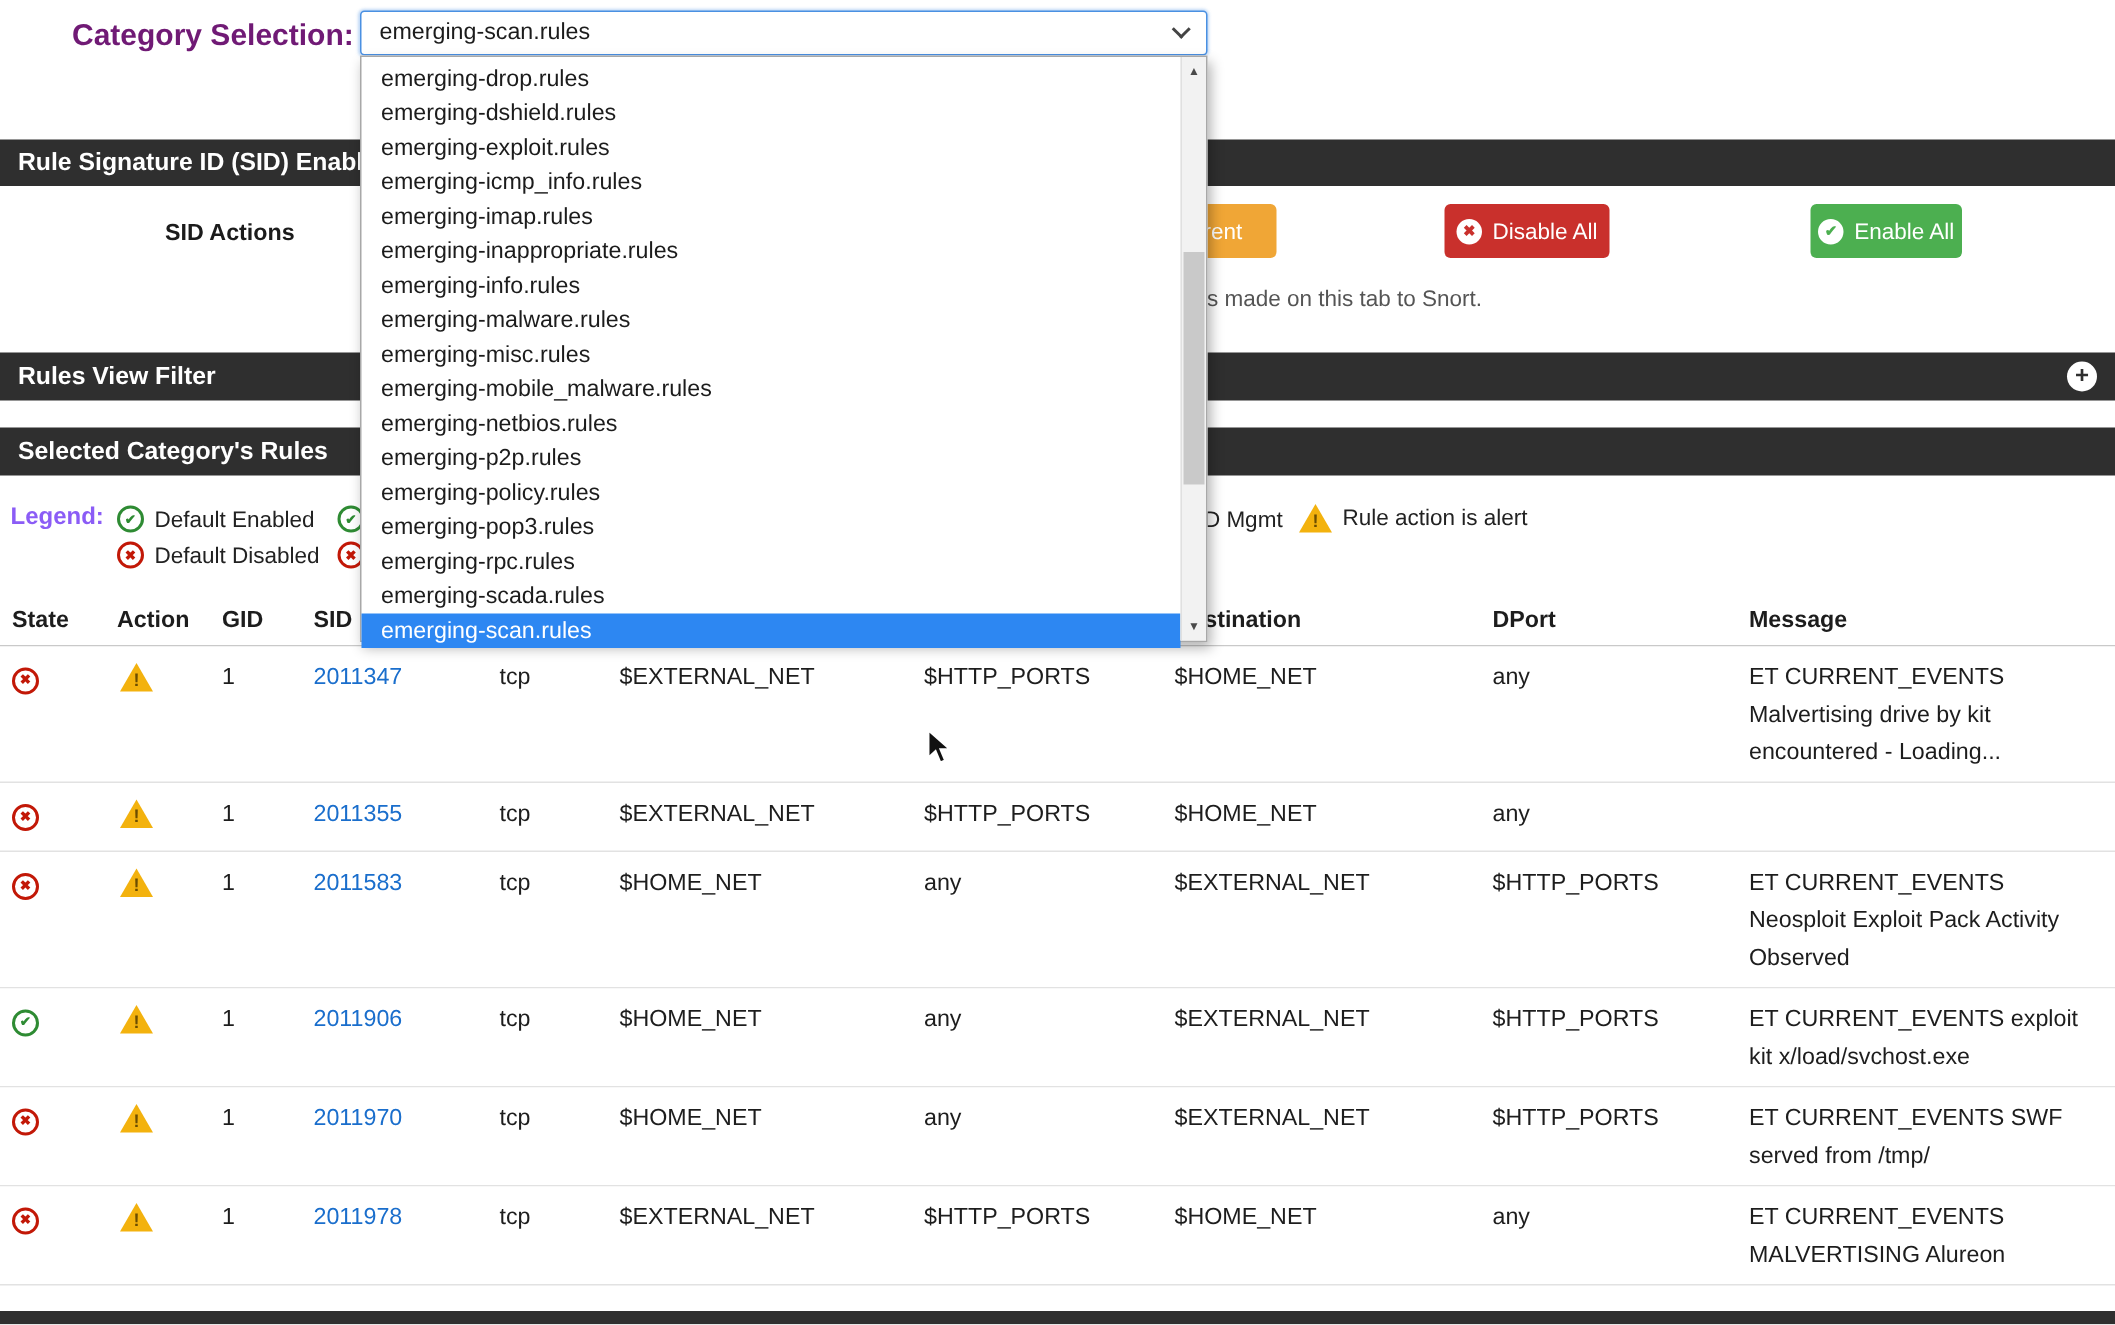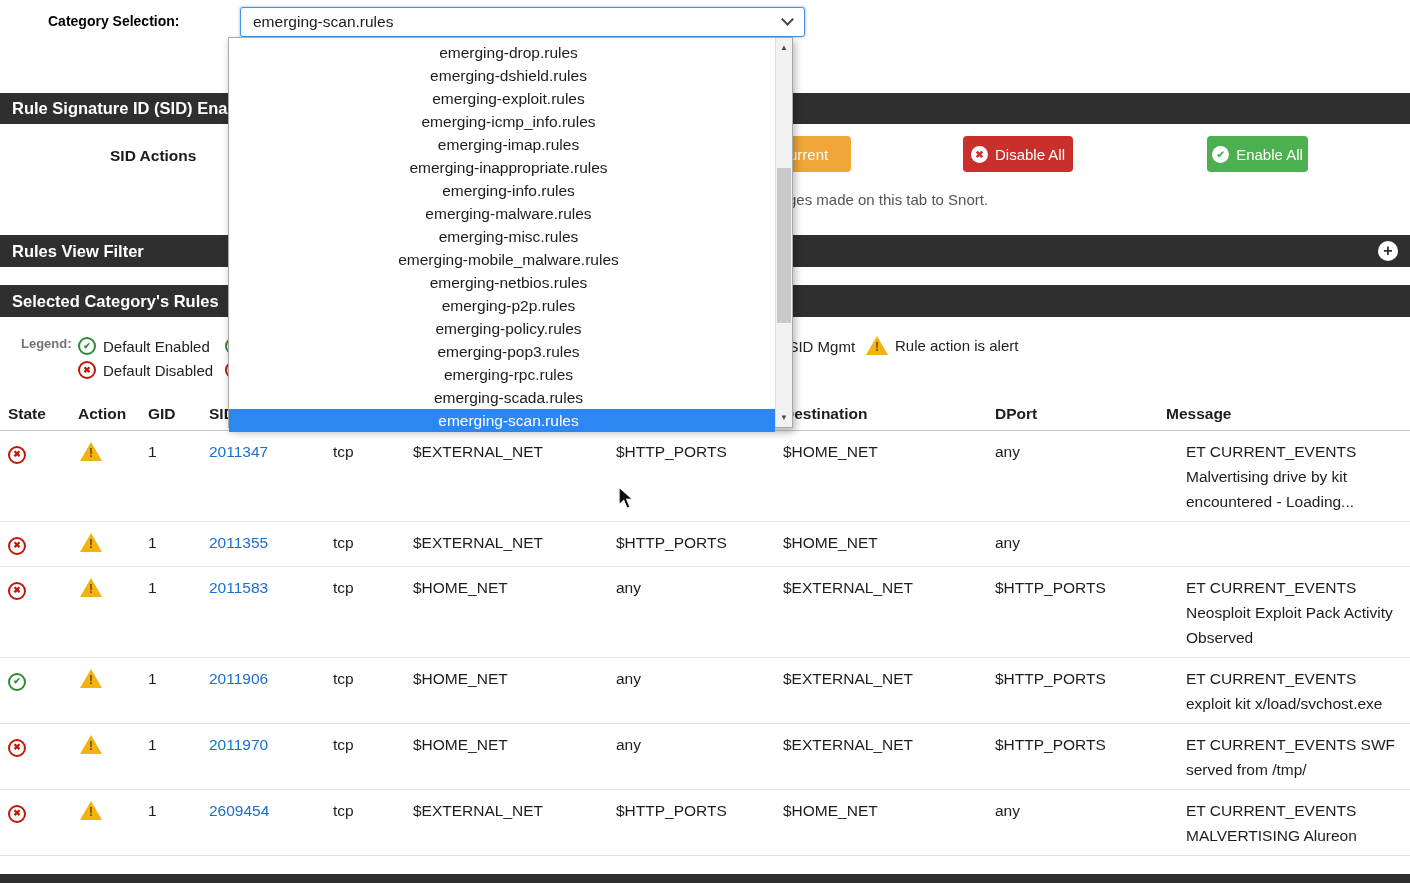--- a/index.html
+++ b/index.html
@@ -2,21 +2,21 @@
 <html style="--highlight: #2d87f2; --danger: #c9302c; --success: #4caf50; --warning: #f0a636; --link: #1a6ecc; --bar_bg: #2f2f2f; --alert_icon: #f3b20e; --disabled_icon: #c21807; --enabled_icon: #2e8b33;"><head>
 <meta charset="utf-8">
 <style>
   * {margin:0;padding:0;box-sizing:border-box;}
   html,body {background:#fff;}
   body {font-family:"Liberation Sans",sans-serif;}
   #page {position:relative;width:1410px;height:883px;overflow:hidden;background:#fff;}
   .abs {position:absolute;}
 
   
-  #cat-label {left:48px;top:13px;font-size:14px;font-weight:bold;color:#000000;}
+  #cat-label {left:48px;top:13px;font-size:20px;font-weight:bold;color:#701a75;}
   #cat-select {left:240px;top:7px;width:565px;height:30px;background:#fff;border:1px solid #4a90e2;border-radius:3px;box-shadow:0 0 2px 1px rgba(74,144,226,.35);display:flex;align-items:center;padding:0 12px;cursor:default;}
   #cat-select .val {font-size:15.5px;color:#1c1c1c;flex:1;}
   .caret {width:9px;height:9px;border-right:2px solid #444;border-bottom:2px solid #444;transform:rotate(45deg);margin-top:-5px;flex:0 0 auto;}
 
   
   .bar {left:0;right:0;height:31px;background:var(--bar_bg,#2f2f2f);color:#fff;display:flex;align-items:center;padding:0 12px;font-size:16.5px;font-weight:bold;white-space:nowrap;overflow:hidden;}
   #bar-sid {top:93px;}
   #bar-filter {top:235px;height:32px;}
   #bar-rules {top:285px;height:32px;}
   .plus-ic {margin-left:auto;width:20px;height:20px;border-radius:50%;background:#fff;color:var(--bar_bg,#2f2f2f);display:flex;align-items:center;justify-content:center;font-size:16px;font-weight:bold;line-height:1;cursor:pointer;}
@@ -26,46 +26,46 @@
   .btn {position:absolute;top:136px;height:36px;border:none;border-radius:4px;color:#fff;font-size:15px;font-family:inherit;display:flex;align-items:center;justify-content:center;padding:0 12px;cursor:pointer;white-space:nowrap;}
   #btn-reset {left:712px;width:139px;background:var(--warning,#f0a636);}
   #btn-disable {left:963px;width:110px;background:var(--danger,#c9302c);}
   #btn-enable {left:1207px;width:101px;background:var(--success,#4caf50);padding:0 9px;}
   .btn-ic {width:17px;height:17px;border-radius:50%;background:#fff;display:inline-flex;align-items:center;justify-content:center;font-size:10px;font-weight:bold;margin-right:7px;flex:0 0 auto;}
   #btn-disable .btn-ic {color:var(--danger,#c9302c);}
   #btn-enable .btn-ic {color:var(--success,#4caf50);}
   #sid-note {left:490px;top:191px;font-size:15px;color:#555;white-space:nowrap;}
 
   
-  #legend-label {left:21px;top:336px;font-size:13px;font-weight:bold;color:#737373;}
+  #legend-label {left:7px;top:336px;font-size:16px;font-weight:bold;color:#8b5cf6;}
   .legend-item {position:absolute;display:flex;align-items:center;gap:7px;font-size:15px;color:#222;white-space:nowrap;}
 
   .cir {display:inline-flex;width:18px;height:18px;border-radius:50%;border:2px solid;align-items:center;justify-content:center;font-size:9px;font-weight:bold;flex:0 0 auto;background:#fff;}
   .cir.en {border-color:var(--enabled_icon,#2e8b33);color:var(--enabled_icon,#2e8b33);}
   .cir.dis {border-color:var(--disabled_icon,#c21807);color:var(--disabled_icon,#c21807);}
 
   .warn-tri {position:relative;display:inline-block;width:0;height:0;border-left:11px solid transparent;border-right:11px solid transparent;border-bottom:19px solid var(--alert_icon,#f3b20e);flex:0 0 auto;}
   .warn-tri .ex {position:absolute;left:-11px;top:3px;width:22px;text-align:center;color:#6b4d00;font-size:12px;font-weight:bold;line-height:16px;}
 
   
   #rules-table {left:0;right:0;top:398px;}
   .trow, #thead {display:grid;grid-template-columns:70px 70px 55px 130px 80px 203px 167px 212px 171px 1fr;}
   #thead {height:33px;border-bottom:1px solid #c9c9c9;align-items:center;}
   .th {font-size:15.5px;font-weight:bold;color:#1d1d1d;padding-left:8px;white-space:nowrap;}
   .th.c-sid {padding-left:14px;}
   .trow {border-bottom:1px solid #e2e2e2;background:#fff;}
   .tc {padding:8px 8px 7px 8px;font-size:15.5px;line-height:25px;color:#1d1d1d;}
   .c-sid {padding-left:14px;}
   .sid-link {color:var(--link,#1a6ecc);text-decoration:none;cursor:pointer;}
-  .c-msg {padding-right:10px;margin-left:20px;}
+  .c-msg {padding-right:10px;}
   .tc .cir {margin-top:3px;}
   .tc .warn-tri {margin-top:3px;margin-left:2px;}
 
   
-  #dd-panel {left:228px;top:37px;width:565px;height:391px;background:#fff;border:1px solid #a8a8a8;box-shadow:2px 4px 8px rgba(0,0,0,.3);z-index:50;text-align:center;}
+  #dd-panel {left:240px;top:37px;width:565px;height:391px;background:#fff;border:1px solid #a8a8a8;box-shadow:2px 4px 8px rgba(0,0,0,.3);z-index:50;}
   #dd-list {position:absolute;left:0;top:3px;right:17px;}
   .dd-option {height:23px;line-height:23px;padding-left:13px;font-size:15.5px;color:#1c1c1c;white-space:nowrap;overflow:hidden;cursor:default;}
   .dd-option.selected {background:var(--highlight,#2d87f2);color:#fff;}
   #dd-scrollbar {position:absolute;top:0;right:0;bottom:0;width:17px;background:#f2f2f2;border-left:1px solid #e0e0e0;}
   .sb-arrow {position:absolute;left:0;width:16px;height:17px;display:flex;align-items:center;justify-content:center;font-size:8px;color:#4a4a4a;cursor:default;}
   #sb-up {top:1px;}
   #sb-down {bottom:1px;}
   #sb-thumb {position:absolute;left:1px;right:1px;top:130px;height:155px;background:#c9c9c9;}
 
   #bottom-bar {left:0;right:0;top:874px;height:9px;background:var(--bar_bg,#2f2f2f);}
@@ -208,21 +208,21 @@
           <div class="tc">$HOME_NET</div>
           <div class="tc">any</div>
           <div class="tc">$EXTERNAL_NET</div>
           <div class="tc">$HTTP_PORTS</div>
           <div class="tc c-msg">ET CURRENT_EVENTS SWF served from /tmp/</div>
         </div>
         <div class="trow">
           <div class="tc"><span class="cir dis">✖</span></div>
           <div class="tc"><span class="warn-tri"><span class="ex">!</span></span></div>
           <div class="tc">1</div>
-          <div class="tc c-sid"><a class="sid-link">2609454</a></div>
+          <div class="tc c-sid"><a class="sid-link">2011978</a></div>
           <div class="tc">tcp</div>
           <div class="tc">$EXTERNAL_NET</div>
           <div class="tc">$HTTP_PORTS</div>
           <div class="tc">$HOME_NET</div>
           <div class="tc">any</div>
           <div class="tc c-msg">ET CURRENT_EVENTS MALVERTISING Alureon</div>
         </div>
       </div>
   </div>
 

